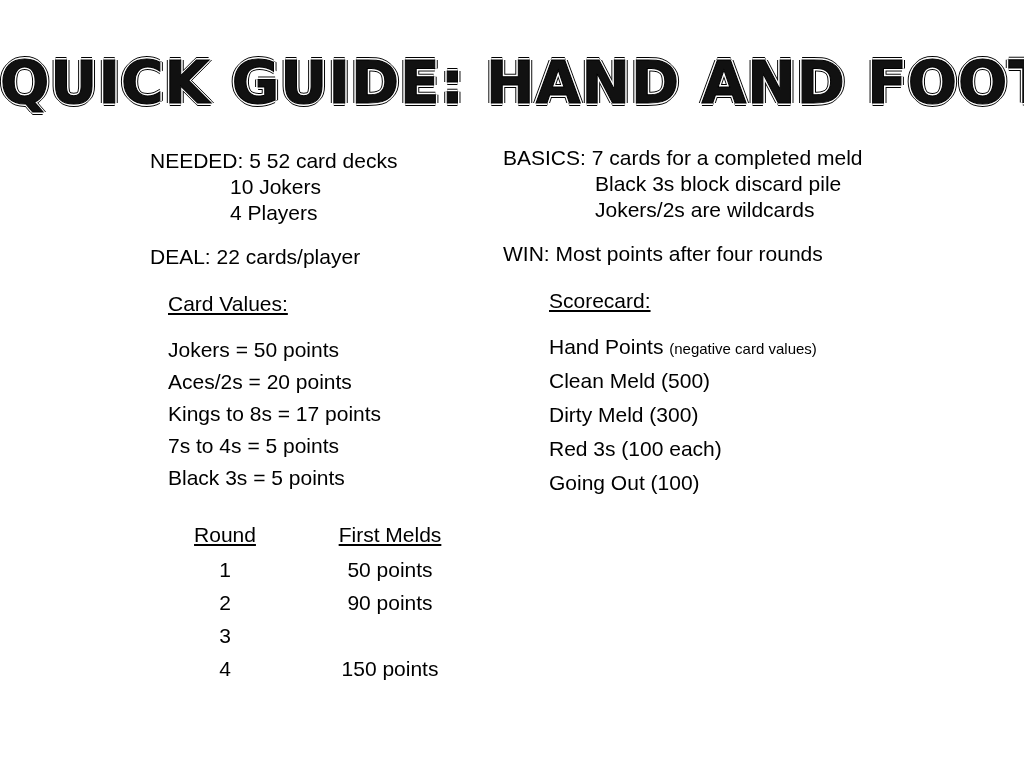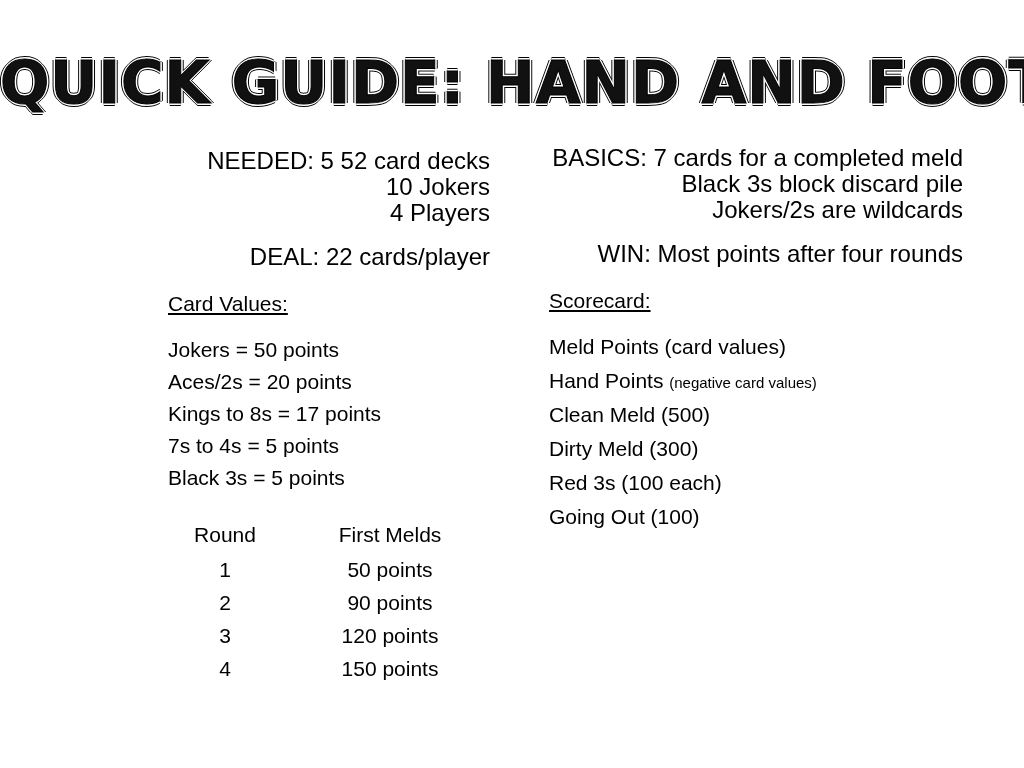--- a/index.html
+++ b/index.html
@@ -44,24 +44,23 @@
     width: 340px;
   }
   .col-right {
     position: absolute;
     top: 145px;
     left: 503px;
     width: 460px;
   }
 
   .hang {
-    font-size: 24px;
+    font-size: 21px;
     line-height: 26px;
     margin: 0 0 0 0;
-    text-align: right;
   }
   .hang .cont {
     display: block;
     padding-left: 80px;
   }
   .hang.right .cont {
     padding-left: 92px;
   }
 
   .block-gap {
@@ -105,20 +104,21 @@
   .rounds-row .c1 {
     width: 130px;
     text-align: center;
   }
   .rounds-row .c2 {
     width: 200px;
     text-align: center;
   }
   .rounds-head .c1,
   .rounds-head .c2 {
+    text-decoration: underline;
   }
   .rounds-head {
     margin-bottom: 2px;
   }
 </style>
 </head>
 <body>
 
 <div class="title">QUICK GUIDE: HAND AND FOOT</div>
 
@@ -161,21 +161,20 @@
   <div class="rounds-row">
     <div class="c1">1</div>
     <div class="c2">50 points</div>
   </div>
   <div class="rounds-row">
     <div class="c1">2</div>
     <div class="c2">90 points</div>
   </div>
   <div class="rounds-row">
     <div class="c1">3</div>
-    <div class="c2">120 points</div>
   </div>
   <div class="rounds-row">
     <div class="c1">4</div>
     <div class="c2">150 points</div>
   </div>
 </div>
 
 <div class="col-right">
 
   <div class="hang right">
@@ -192,23 +191,20 @@
   <div class="hang right">
     <div>
       <span>WIN:</span>
       <span>Most points after four rounds</span>
     </div>
   </div>
 
   <div class="section right">
     <div class="section-head">Scorecard:</div>
     <div class="line">
-      <span>Meld Points (card values)</span><span class="small"></span>
-    </div>
-    <div class="line">
       <span>Hand Points </span><span class="small">(negative card values)</span>
     </div>
     <div class="line">
       <span>Clean Meld (500)</span><span class="small"></span>
     </div>
     <div class="line">
       <span>Dirty Meld (300)</span><span class="small"></span>
     </div>
     <div class="line">
       <span>Red 3s (100 each)</span><span class="small"></span>

